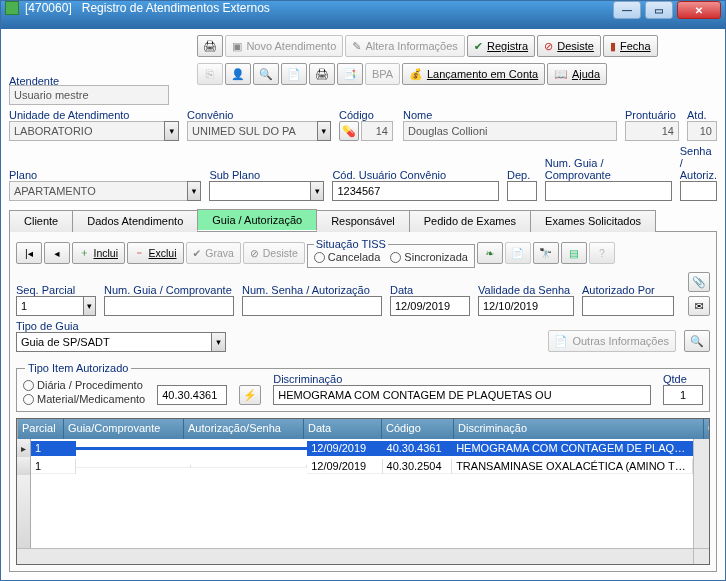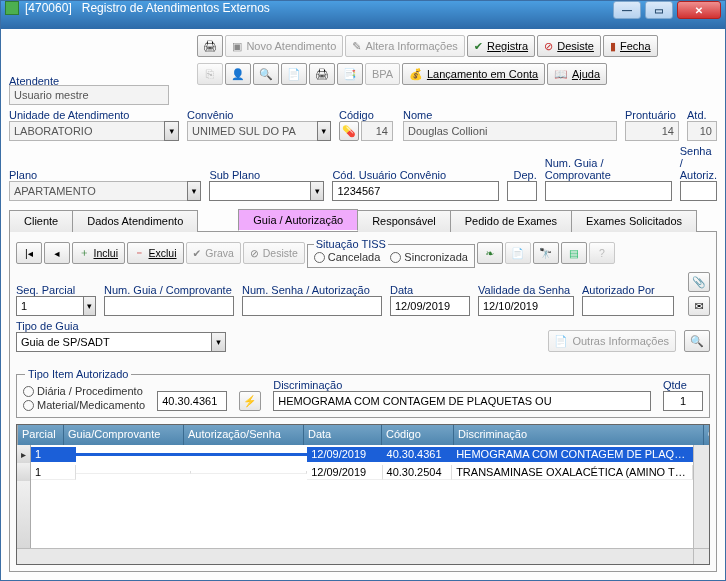--- a/index.html
+++ b/index.html
@@ -107,33 +107,33 @@
     padding: 4px 14px;
     border:1px solid #999;
     border-bottom:none;
     background: linear-gradient(#f7f7f7,#e9e9e9);
     margin-right:-1px;
     cursor:pointer;
     position:relative;
     top:1px;
     font-size:11px;
   }
-  .tab.active { background:#f0abfc; font-weight:normal; top:0; z-index:2; border-bottom:1px solid #fff;margin-left:41px;}
+  .tab.active { background:#86efac; font-weight:normal; top:0; z-index:2; border-bottom:1px solid #fff;}
   .tabbody { border:1px solid #999; border-top:none; padding:6px; flex:1; display:flex; flex-direction:column; background:#fbfbfb; overflow:hidden;}
   .subbar { display:flex; gap:2px; align-items:center; flex-wrap:nowrap;}
   .mini { height:22px; font-size:10.5px;}
   fieldset.tiss {
     border:1px solid #999; padding:1px 6px 4px 6px; margin:0;
     display:flex; gap:10px; align-items:center;
   }
   fieldset.tiss legend { color:#0b2f7a; font-size:11px; padding:0 2px;}
   .radio-lab { display:flex; align-items:center; gap:3px; font-size:11px; color:#333; }
   .radio-dot { width:11px;height:11px;border:1px solid #666;border-radius:50%;display:inline-flex;align-items:center;justify-content:center;}
   .group {
-    border:1px solid #999; padding:4px 6px 6px 6px; margin-top:22px;
+    border:1px solid #999; padding:4px 6px 6px 6px; margin-top:16px;
     position:relative;
   }
   .group .legend {
     position:absolute; top:-7px; left:8px; background:#fbfbfb;
     color:#0b2f7a; padding:0 3px; font-size:11px;
   }
   .grid {
     flex:1; border:1px solid #666; margin-top:6px; display:flex; flex-direction:column;
     font-size:11px; background:#fff; overflow:hidden;
   }
@@ -279,21 +279,21 @@
         <span class="field-label">Sub Plano</span>
         <div class="combo">
           <input class="input" value="" style="">
           <span class="drop">▾</span>
         </div>
       </div>
       <div class="col" style="width:168px;">
         <span class="field-label">Cód. Usuário Convênio</span>
         <input class="input" value="1234567" style="">
       </div>
-      <div class="col" style="width:30px;align-items:flex-end;">
+      <div class="col" style="width:30px;">
         <span class="field-label">Dep.</span>
         <input class="input" value="" style="">
       </div>
       <div class="col" style="width:128px;">
         <span class="field-label">Num. Guia / Comprovante</span>
         <input class="input" value="" style="">
       </div>
       <div class="col" style="flex:1;">
         <span class="field-label">Senha / Autoriz.</span>
         <input class="input" value="" style="">

